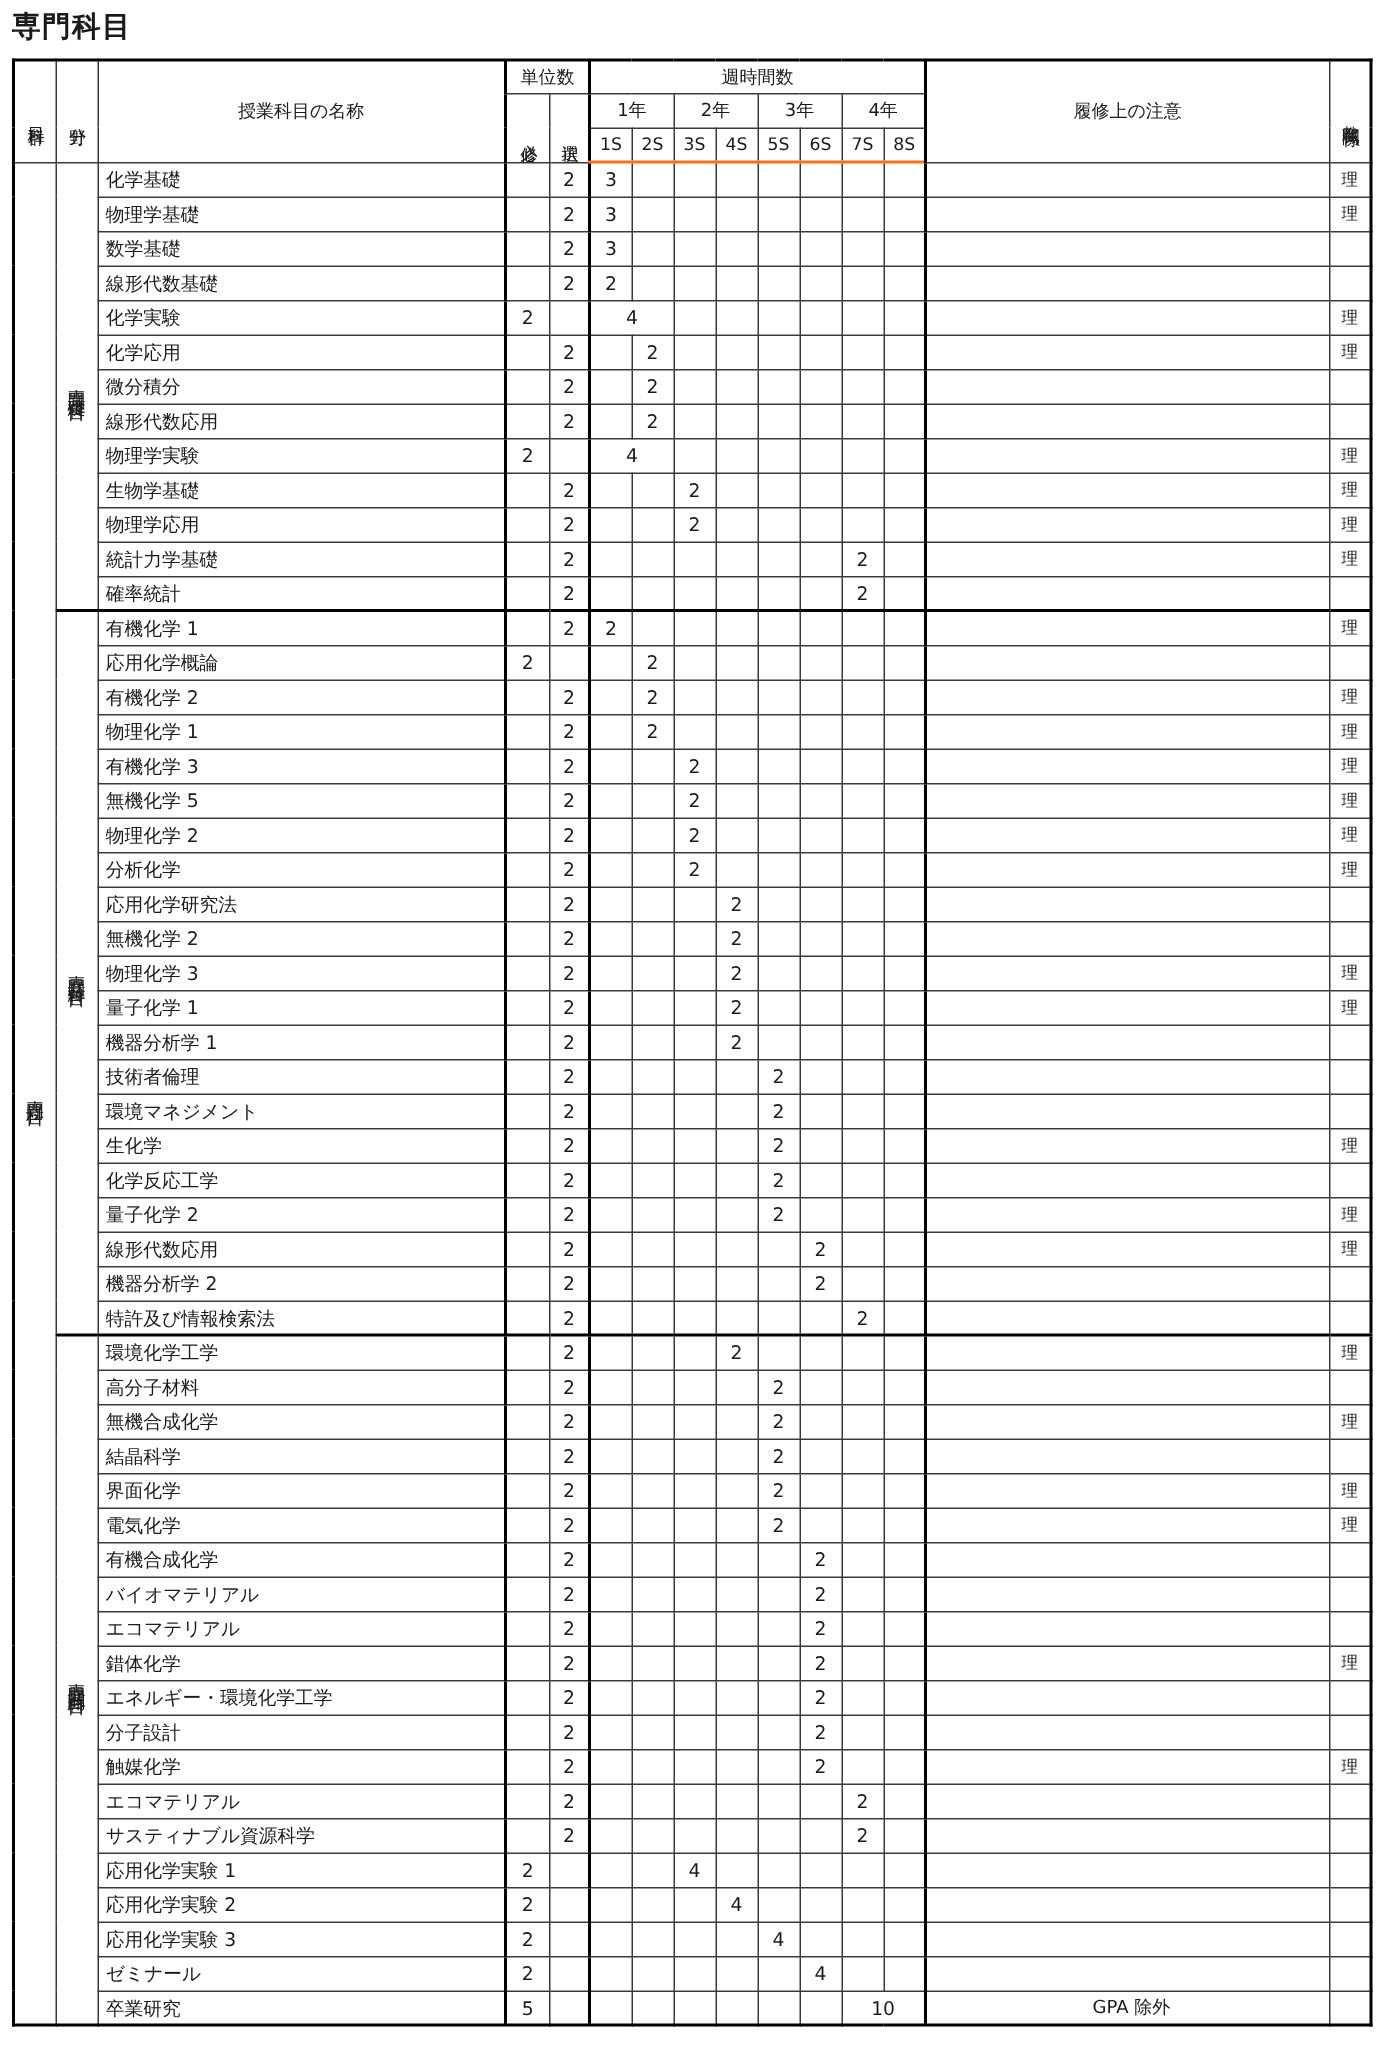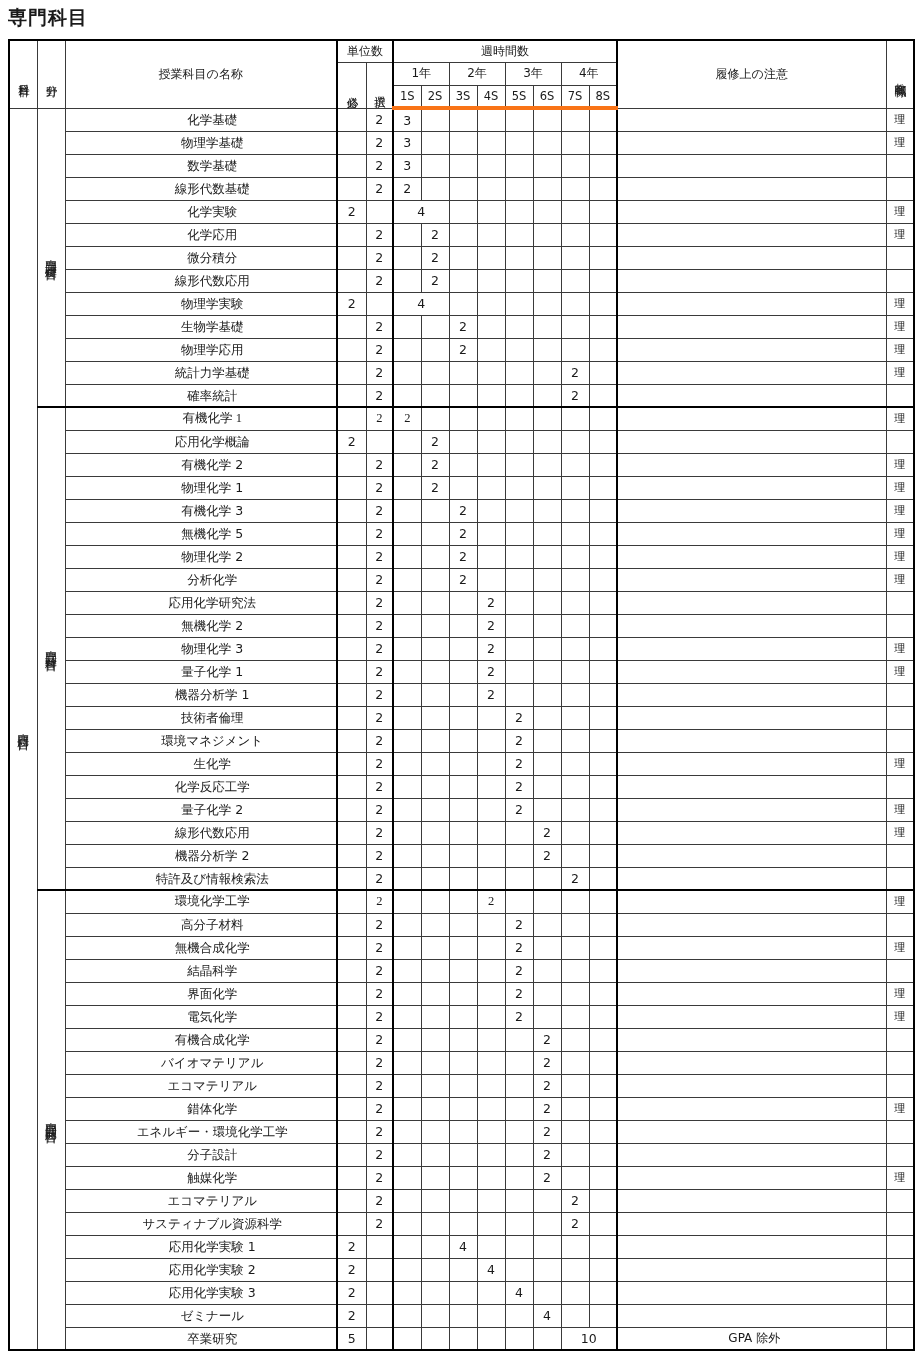--- a/index.html
+++ b/index.html
@@ -21,29 +21,29 @@
   th,td{
     border:1px solid #3a3a3a;
     padding:0;margin:0;
     font-size:12px;font-weight:normal;
     text-align:center;vertical-align:middle;
     line-height:1.05;overflow:hidden;white-space:nowrap;
   }
   thead tr.h1{height:22px;}
   thead tr.h2{height:23px;}
   thead tr.h3{height:23px;}
-  thead tr.h3 th{border-bottom:4px solid #f97316;font-size:11.5px;}
+  thead tr.h3 th{border-bottom:2px solid #f97316;font-size:11.5px;}
   tbody tr{height:23px;}
-  tbody tr.group-start td{border-top:2px solid #000;font-family:Liberation Serif, serif;}
+  tbody tr.group-start td{border-top:2px solid #000;}
   .bl{border-left:2px solid #000 !important;}
   .vt{
     writing-mode:vertical-rl;text-orientation:upright;
     letter-spacing:2px;display:inline-block;line-height:1;
   }
-  td.c-name{text-align:center;padding-left:23px;font-size:12.5px;}
+  td.c-name{text-align:left;padding-left:5px;font-size:12.5px;}
   td.c-num{font-size:12.5px;}
   td.c-note{text-align:center;padding-left:5px;font-size:12px;}
   td.c-teach{font-size:11px;}
   td.c-group .vt,td.c-field .vt{font-size:12px;letter-spacing:2px;}
   th .vt{font-size:11.5px;letter-spacing:1px;}
 </style>
 </head>
 <body>
 
 <div class="page">

